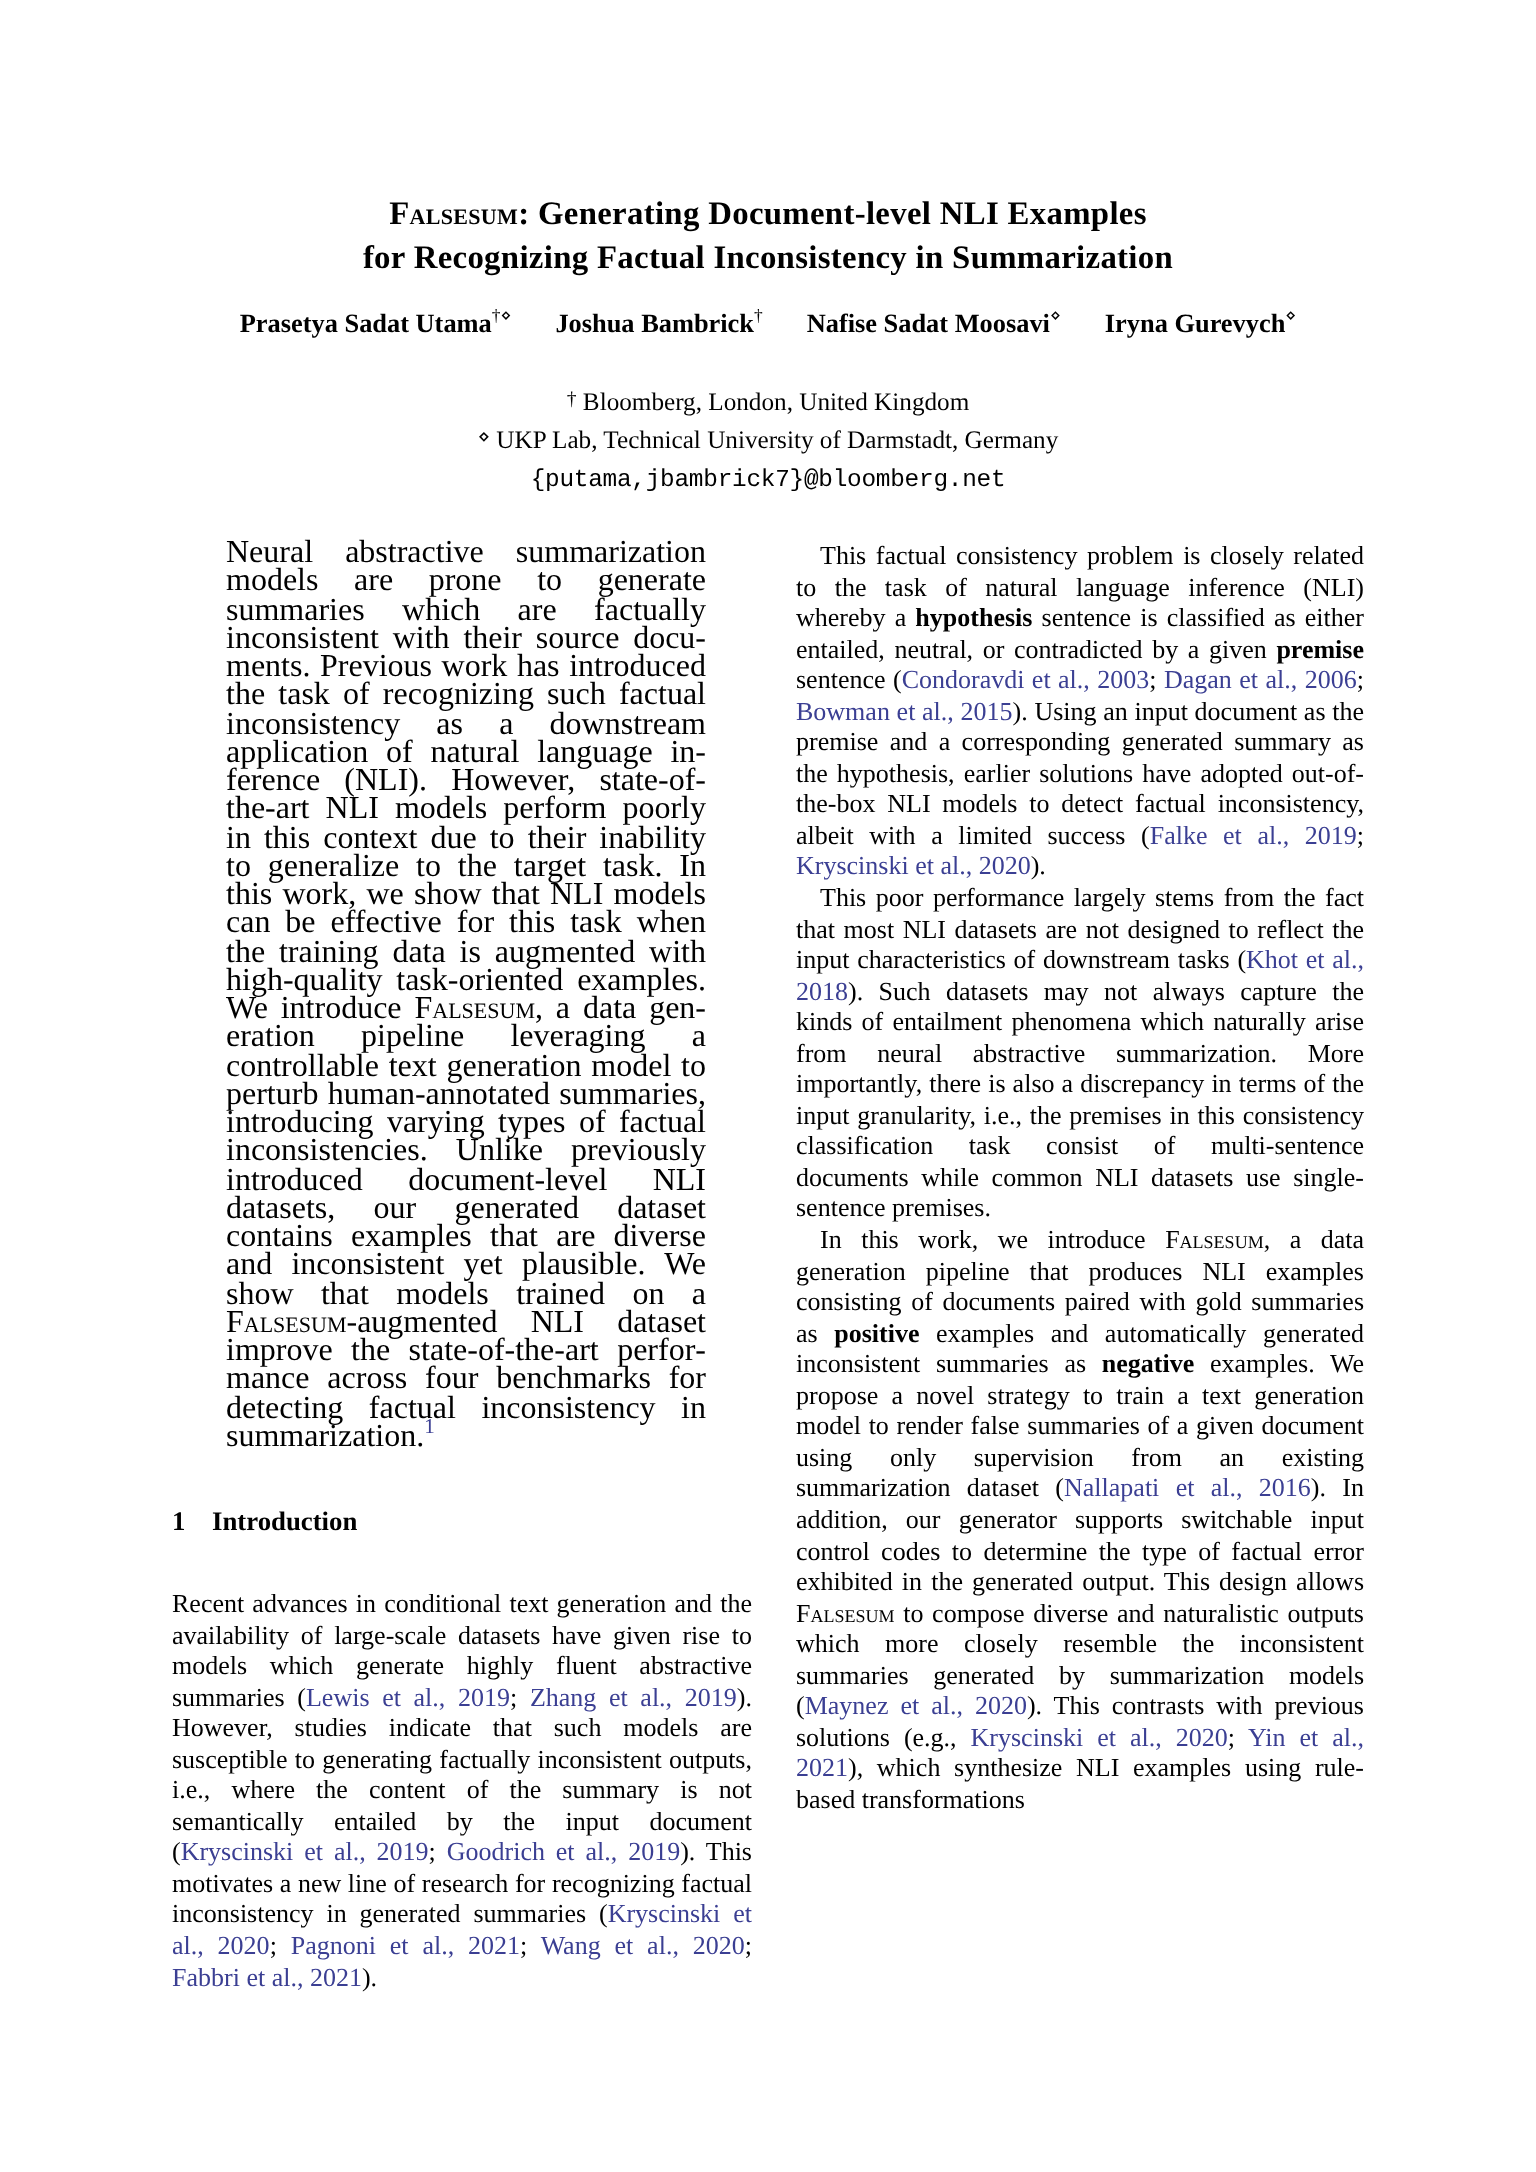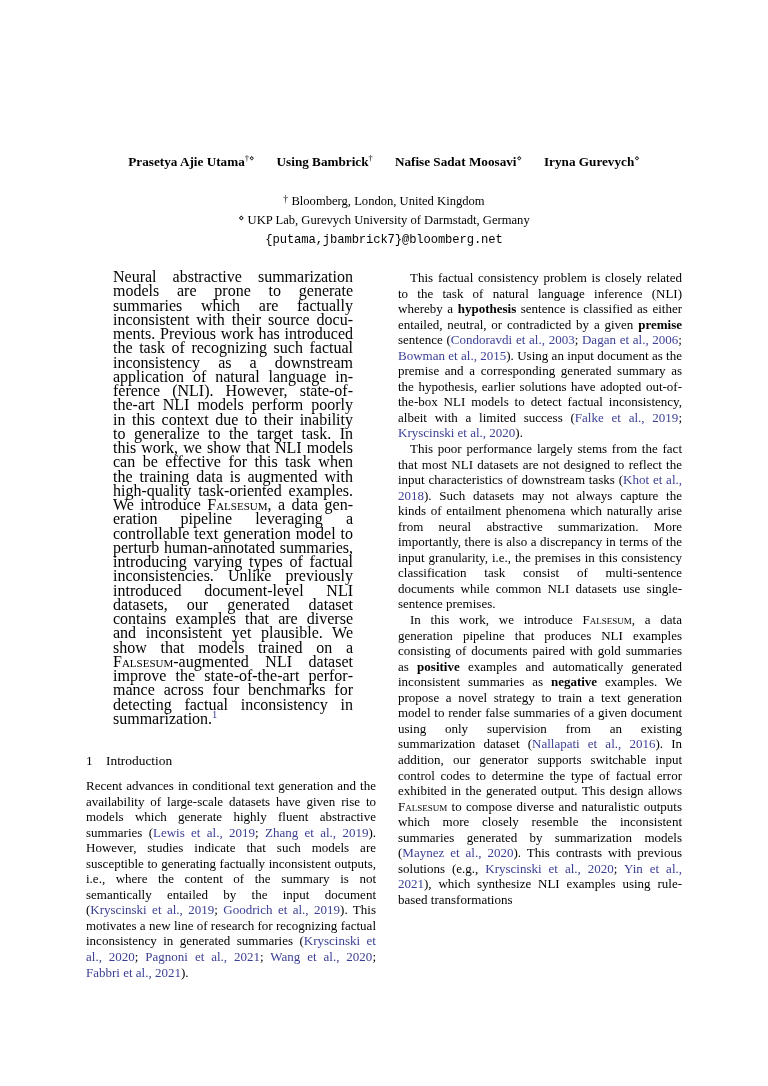--- a/index.html
+++ b/index.html
@@ -115,22 +115,22 @@
     font-size: 16px;
     line-height: 14.25px;
     text-align: justify;
     text-justify: inter-word;
     hyphens: manual;
   }
 
   
   .sec-head {
     font-size: 13.4px;
-    font-weight: normal;
-    margin: 26px 0 9px 0;
+    font-weight: bold;
+    margin: 26px 0 25px 0;
     line-height: 17px;
   }
   .sec-head .num {
     display: inline-block;
     min-width: 20px;
   }
 
   
   p.body {
     margin: 0;
@@ -193,28 +193,34 @@
     margin-top: 1px;
     letter-spacing: -0.015em;
     text-decoration: none;
   }
 </style>
 </head>
 <body>
 
 <div class="page">
 
+  <div class="title-block">
+    <h1 class="paper-title">
+      <span class="sc">Falsesum</span><span>: Generating Document-level NLI Examples</span><br>
+      <span>for Recognizing Factual Inconsistency in Summarization</span>
+    </h1>
+  </div>
 
   <div class="authors">
-    <span class="auth"><span>Prasetya Ajie Utama</span><sup class="mark">†⋄</sup></span><span class="auth"><span>Using Bambrick</span><sup class="mark">†</sup></span><span class="auth"><span>Nafise Sadat Moosavi</span><sup class="mark">⋄</sup></span><span class="auth"><span>Iryna Gurevych</span><sup class="mark">⋄</sup></span>
+    <span class="auth"><span>Prasetya Sadat Utama</span><sup class="mark">†⋄</sup></span><span class="auth"><span>Joshua Bambrick</span><sup class="mark">†</sup></span><span class="auth"><span>Nafise Sadat Moosavi</span><sup class="mark">⋄</sup></span><span class="auth"><span>Iryna Gurevych</span><sup class="mark">⋄</sup></span>
   </div>
 
   <div class="affil">
     <span class="line"><span class="sym">†</span><span> Bloomberg, London, United Kingdom</span></span>
-    <span class="line"><span class="sym">⋄</span><span> UKP Lab, Gurevych University of Darmstadt, Germany</span></span>
+    <span class="line"><span class="sym">⋄</span><span> UKP Lab, Technical University of Darmstadt, Germany</span></span>
     <span class="email">{putama,jbambrick7}@bloomberg.net</span>
   </div>
 
   <div class="col col-left">
 
 
     <p class="abstract-body"><span>Neural abstractive summarization models are prone to generate summaries which are fac­tually inconsistent with their source docu­ments. Previous work has introduced the task of recognizing such factual inconsistency as a downstream application of natural language in­ference (NLI). However, state-of-the-art NLI models perform poorly in this context due to their inability to generalize to the target task. In this work, we show that NLI models can be effective for this task when the training data is augmented with high-quality task-oriented examples. We introduce </span><span class="sc">Falsesum</span><span>, a data gen­eration pipeline leveraging a controllable text generation model to perturb human-annotated summaries, introducing varying types of fac­tual inconsistencies. Unlike previously intro­duced document-level NLI datasets, our gen­erated dataset contains examples that are di­verse and inconsistent yet plausible. We show that models trained on a </span><span class="sc">Falsesum</span><span>-augmented NLI dataset improve the state-of-the-art perfor­mance across four benchmarks for detecting factual inconsistency in summarization.</span><sup class="fnref">1</sup></p>
 
     <div class="sec-head"><span class="num">1</span><span>Introduction</span></div>
 

